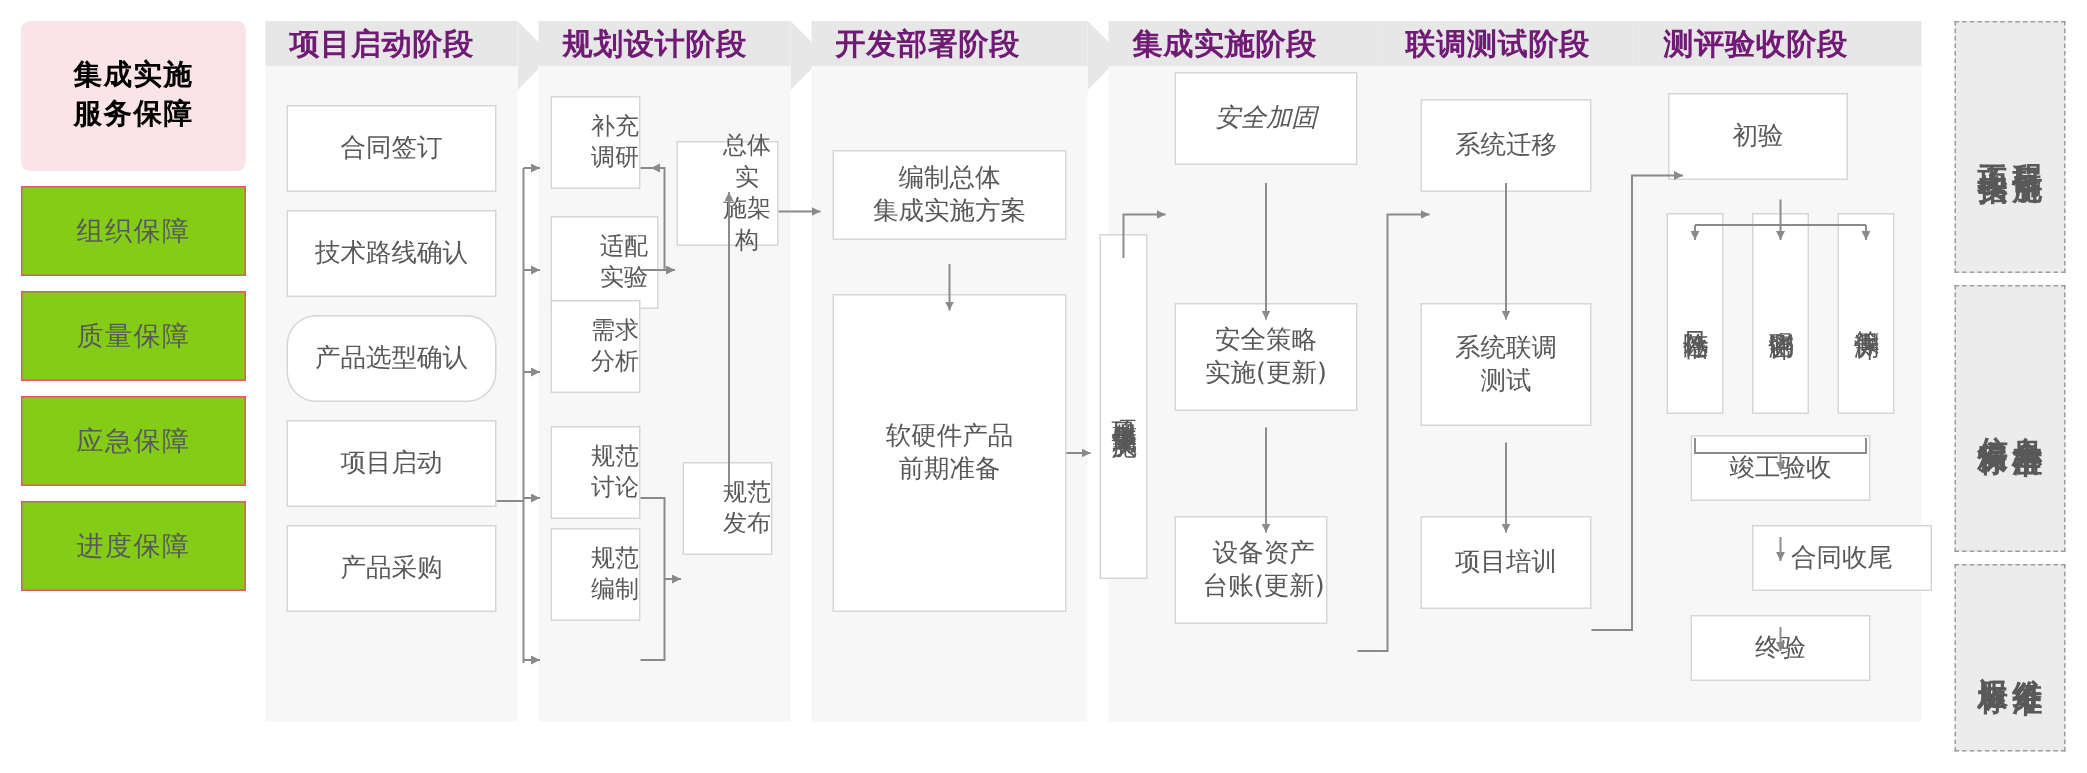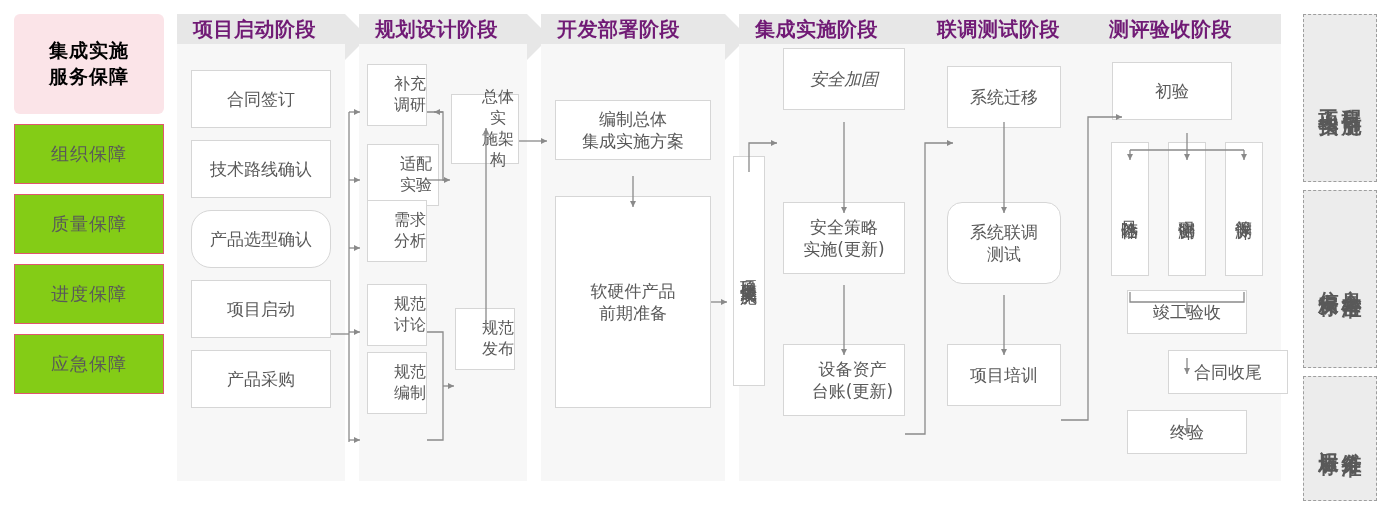--- a/index.html
+++ b/index.html
@@ -81,22 +81,22 @@
 
   <div class="rail">
     <div class="rail-title">
       <div>
         <div>集成实施</div>
         <div>服务保障</div>
       </div>
     </div>
     <div class="rail-item">组织保障</div>
     <div class="rail-item">质量保障</div>
+    <div class="rail-item">应急保障</div>
     <div class="rail-item">进度保障</div>
-    <div class="rail-item">应急保障</div>
   </div>
 
   <div class="col" style="left:177px;width:168px;">
     <div class="col-head">项目启动阶段</div>
     <div class="col-body">
       <div class="box" style="left:14px;top:26px;width:140px;height:58px;">合同签订</div>
       <div class="box" style="left:14px;top:96px;width:140px;height:58px;">技术路线确认</div>
       <div class="box" style="left:14px;top:166px;width:140px;height:58px;border-radius:20px;">产品选型确认</div>
       <div class="box" style="left:14px;top:236px;width:140px;height:58px;">项目启动</div>
       <div class="box" style="left:14px;top:306px;width:140px;height:58px;">产品采购</div>
@@ -173,34 +173,34 @@
     <div class="col-head">集成实施阶段</div>
     <div class="col-body">
       <div class="box vert" style="left:-6px;top:112px;width:32px;height:230px;">项目整体集成实施</div>
       <div class="box" style="left:44px;top:4px;width:122px;height:62px;font-style:italic;">安全加固</div>
       <div class="box" style="left:44px;top:158px;width:122px;height:72px;">
         <div>
           <div>安全策略</div>
           <div>实施(更新)</div>
         </div>
       </div>
-      <div class="box" style="left:44px;top:300px;width:122px;height:72px;padding-left:17px;">
+      <div class="box" style="left:44px;top:300px;width:102px;height:72px;padding-left:17px;">
         <div>
           <div>设备资产</div>
           <div>台账(更新)</div>
         </div>
       </div>
     </div>
   </div>
 
   <div class="col" style="left:921px;width:172px;">
     <div class="col-head">联调测试阶段</div>
     <div class="col-body">
       <div class="box" style="left:26px;top:22px;width:114px;height:62px;">系统迁移</div>
-      <div class="box" style="left:26px;top:158px;width:114px;height:82px;border-radius:15px;">
+      <div class="box" style="left:26px;top:158px;width:114px;height:82px;">
         <div>
           <div>系统联调</div>
           <div>测试</div>
         </div>
       </div>
       <div class="box" style="left:26px;top:300px;width:114px;height:62px;">项目培训</div>
     </div>
   </div>
 
   <div class="col" style="left:1093px;width:188px;">

